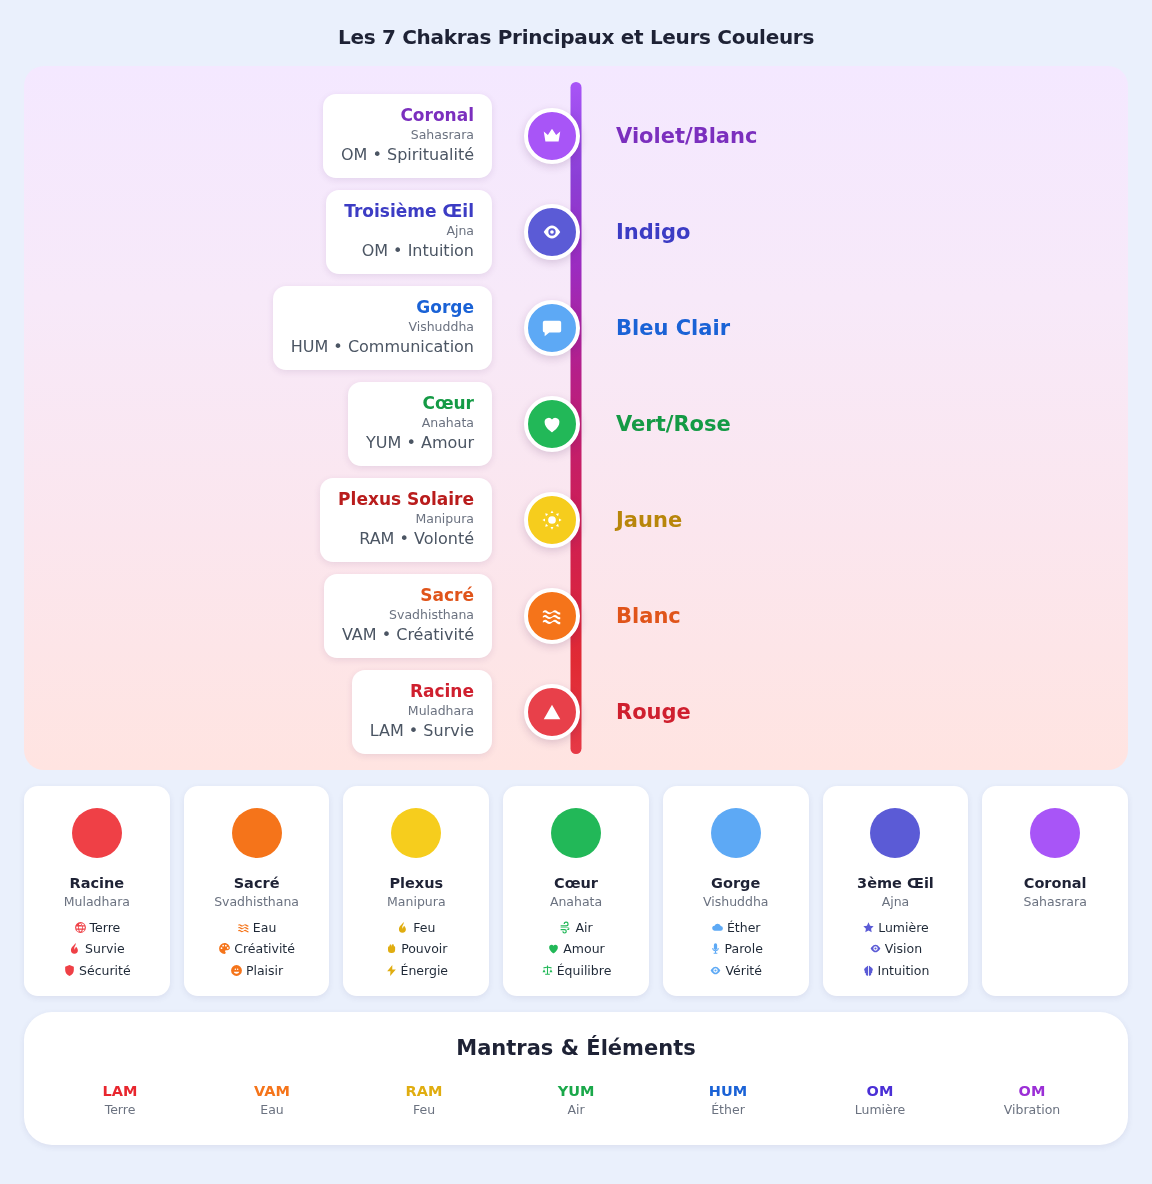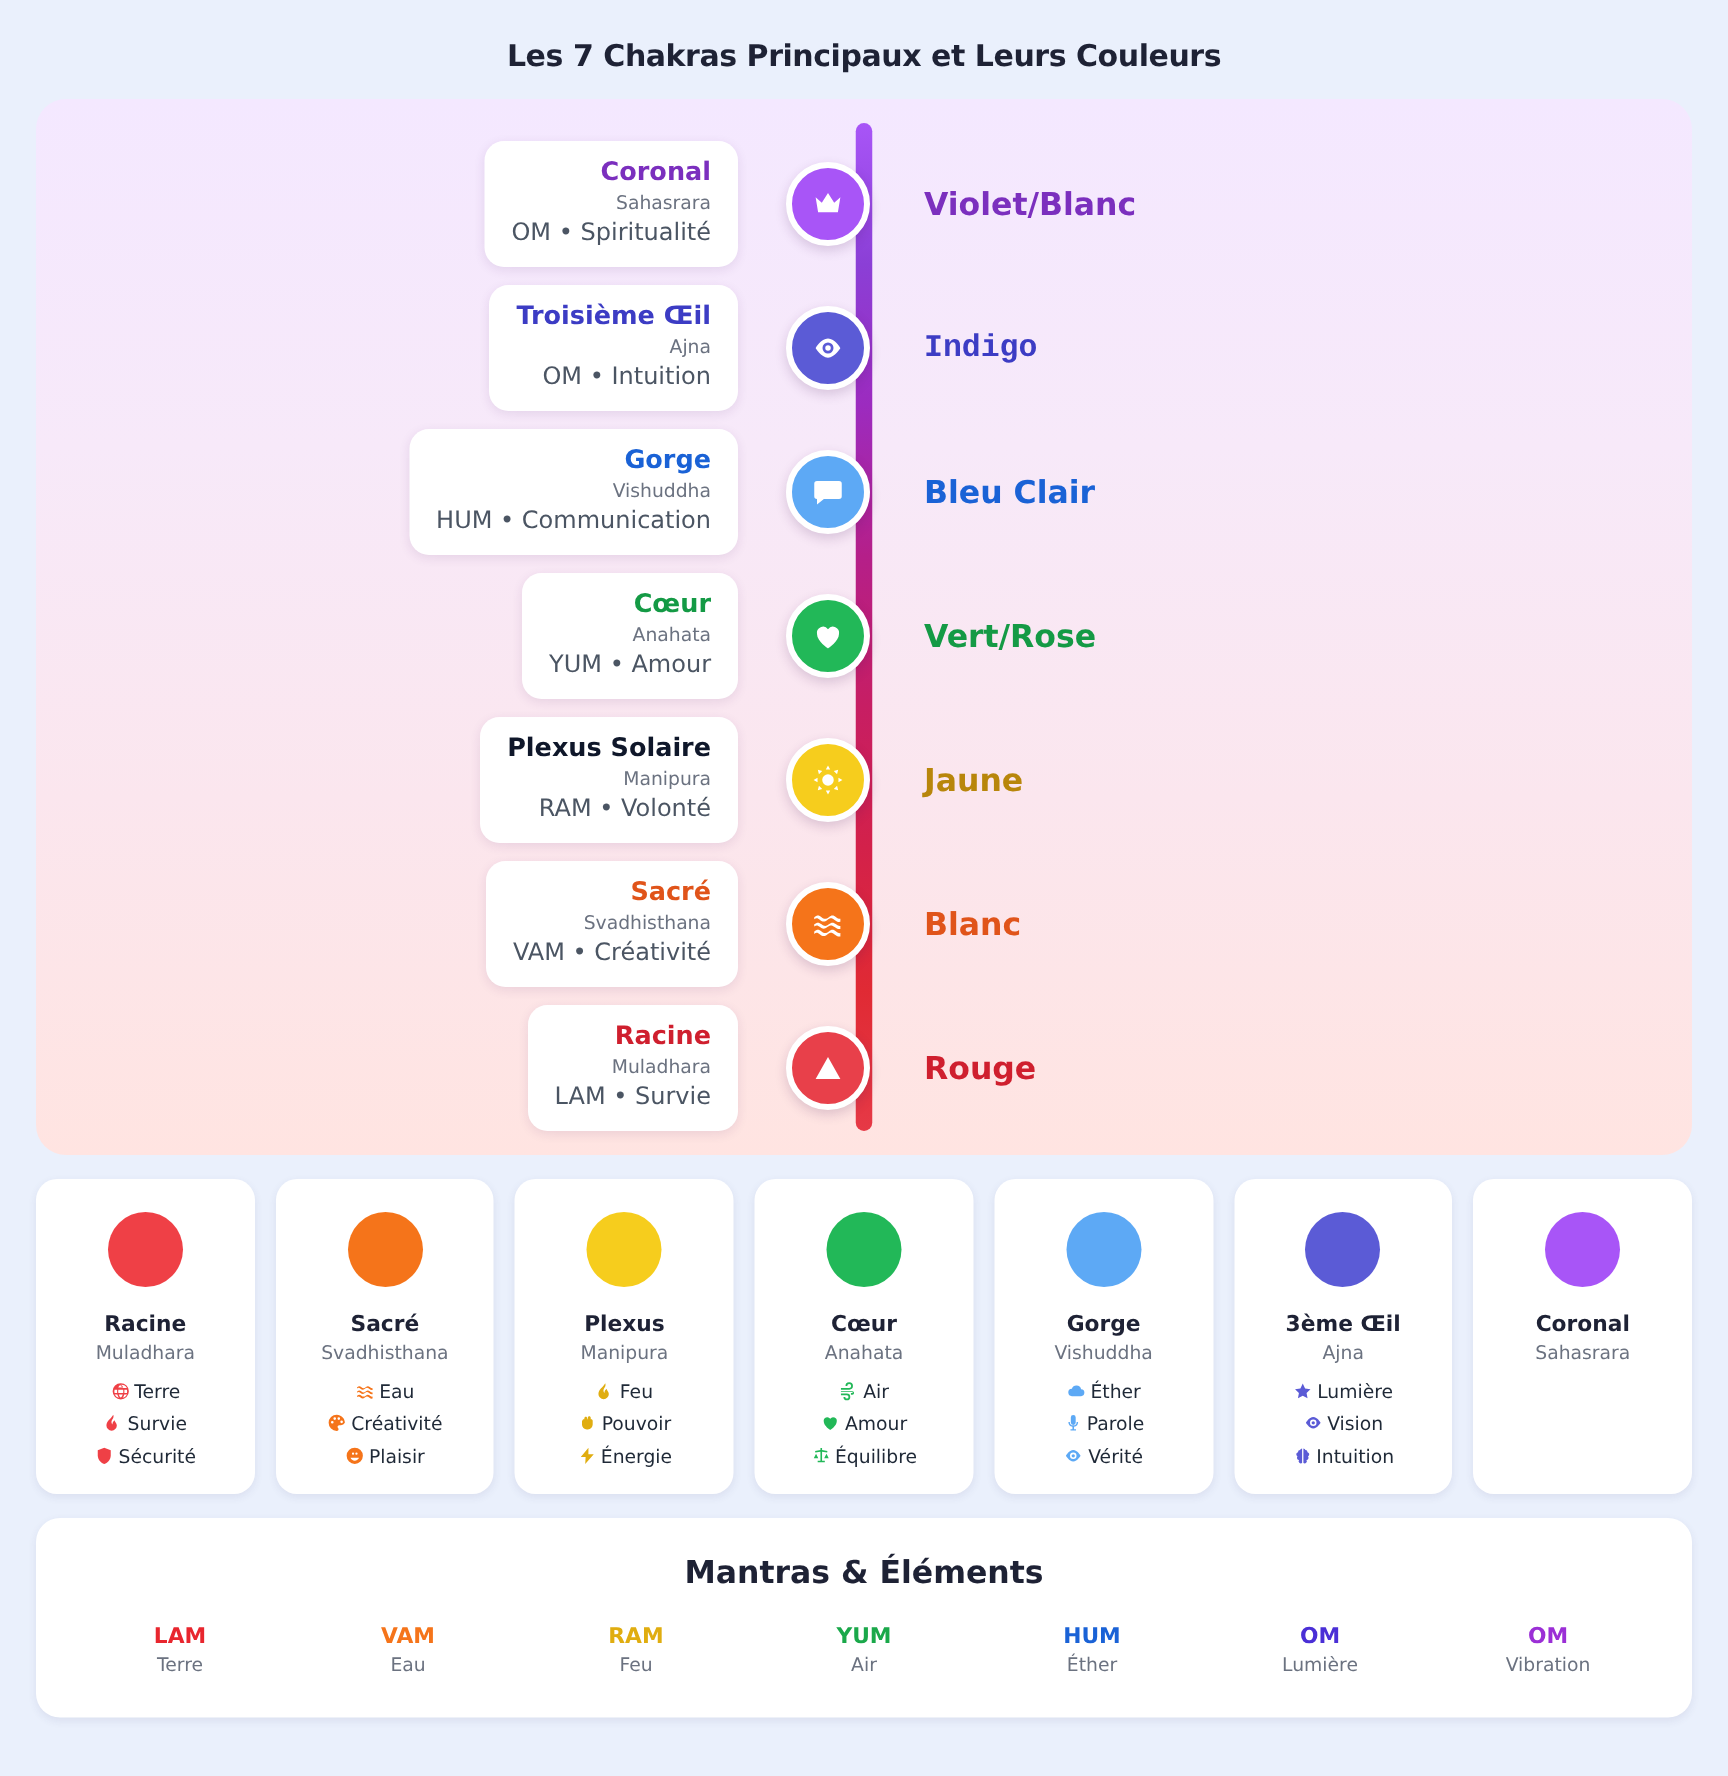--- a/index.html
+++ b/index.html
@@ -186,21 +186,21 @@
     height: 13px;
     vertical-align: -2px;
     margin-right: 3px;
   }
   .attr-ico svg { width: 13px; height: 13px; display: block; }
 
   
   .mantra-panel {
     margin: 16px 24px 0 24px;
     background: #ffffff;
-    border-radius: 16px;
+    border-radius: 28px;
     padding: 24px 20px 26px 20px;
     box-shadow: 0 2px 6px rgba(60, 60, 110, 0.09);
   }
 
   .mantra-title {
     text-align: center;
     font-size: 21px;
     font-weight: bold;
     color: #1e2235;
     margin-bottom: 22px;
@@ -265,21 +265,21 @@
             <div class="node-circle" style="background: rgb(91, 91, 214);">
               <span>
                 <svg viewBox="0 0 24 24">
                   <path d="M12 5C6.9 5 3 12 3 12s3.9 7 9 7 9-7 9-7-3.9-7-9-7zm0 11a4 4 0 110-8 4 4 0 010 8z"></path>
                   <circle cx="12" cy="12" r="2"></circle>
                 </svg>
               </span>
             </div>
           </div>
           <div class="row-right">
-            <div class="color-label" style="color: rgb(60, 60, 196); font-family: Liberation Mono, monospace;">Indigo</div>
+            <div class="color-label" style="color: rgb(60, 60, 196);">Indigo</div>
           </div>
         </div>
         <div class="chakra-row">
           <div class="row-left">
             <div class="info-card">
               <div class="info-name" style="color: rgb(26, 98, 214);">Gorge</div>
               <div class="info-sanskrit">Vishuddha</div>
               <div class="info-detail">HUM • Communication</div>
             </div>
           </div>
@@ -313,21 +313,21 @@
               </span>
             </div>
           </div>
           <div class="row-right">
             <div class="color-label" style="color: rgb(20, 154, 69);">Vert/Rose</div>
           </div>
         </div>
         <div class="chakra-row">
           <div class="row-left">
             <div class="info-card">
-              <div class="info-name" style="color: #0f172a;">Plexus Solaire</div>
+              <div class="info-name" style="color: #b91c1c;">Plexus Solaire</div>
               <div class="info-sanskrit">Manipura</div>
               <div class="info-detail">RAM • Volonté</div>
             </div>
           </div>
           <div class="row-node">
             <div class="node-circle" style="background: rgb(246, 205, 29);">
               <span>
                 <svg viewBox="0 0 24 24">
                   <circle cx="12" cy="12" r="4.2"></circle>
                   <path d="M12 1.5l1.6 2.9h-3.2L12 1.5zm0 21l-1.6-2.9h3.2L12 22.5zM1.5 12l2.9-1.6v3.2L1.5 12zm21 0l-2.9 1.6v-3.2L22.5 12zM4.6 4.6l3.2.8-2.4 2.4-.8-3.2zm14.8 14.8l-3.2-.8 2.4-2.4.8 3.2zM19.4 4.6l-.8 3.2-2.4-2.4 3.2-.8zM4.6 19.4l.8-3.2 2.4 2.4-3.2.8z"></path>

